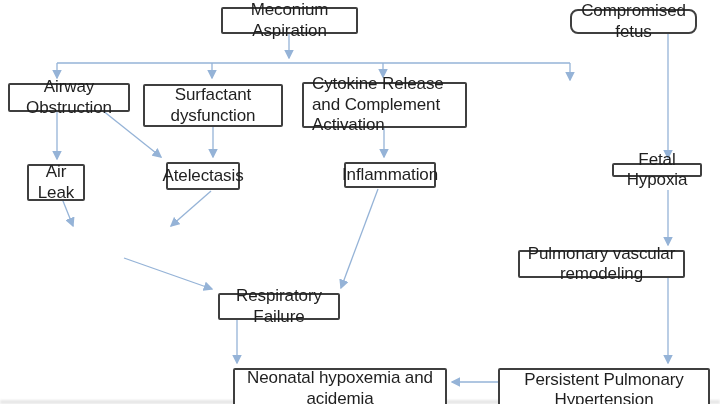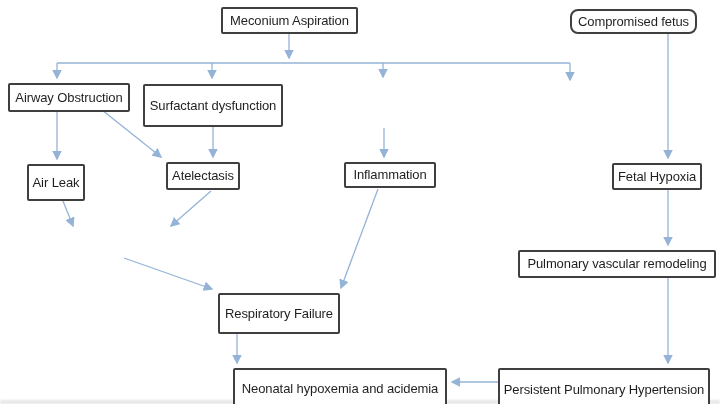--- a/index.html
+++ b/index.html
@@ -20,41 +20,41 @@
   .node {
     position: absolute;
     box-sizing: border-box;
     background: #ffffff;
     border: 2px solid #3f3f3f;
     border-radius: 2px;
     display: flex;
     align-items: center;
     justify-content: center;
     text-align: center;
-    font-size: 13px;
+    font-size: 17px;
     line-height: 1.2;
     color: #1f1f1f;
     letter-spacing: -0.1px;
     z-index: 2;
   }
   
   .n-meconium        { left:221px; top:7px;   width:137px; height:27px; }
   .n-compromised     { left:570px; top:9px;   width:127px; height:25px;border-radius:8px; }
   .n-airway          { left:8px;   top:83px;  width:122px; height:29px; }
   .n-surfactant      { left:143px; top:84px;  width:140px; height:43px; }
   .n-cytokine        { left:302px; top:82px;  width:165px; height:46px;
                        justify-content:flex-start; text-align:left; padding-left:8px; }
   .n-vasoconstrict   { left:485px; top:85px;  width:173px; height:25px; }
   .n-airleak         { left:27px;  top:164px; width:58px;  height:37px; }
   .n-atelectasis     { left:166px; top:162px; width:74px;  height:28px; }
   .n-inflammation    { left:336px; top:162px; width:92px;  height:26px;margin-left:8px; }
-  .n-fetalhypoxia    { left:612px; top:163px; width:90px;  height:27px; }
+  .n-fetalhypoxia    { left:612px; top:163px; width:90px;  height:14px; }
   .n-vq              { left:78px;  top:232px; width:90px;  height:26px; }
-  .n-remodeling      { left:518px; top:250px; width:198px; height:28px; }
-  .n-respfailure     { left:218px; top:293px; width:122px; height:41px; }
+  .n-remodeling      { left:518px; top:250px; width:167px; height:28px; }
+  .n-respfailure     { left:218px; top:293px; width:122px; height:27px; }
   .n-neonatal        { left:233px; top:368px; width:214px; height:41px; }
   .n-pphn            { left:498px; top:368px; width:212px; height:44px; }
   .bottom-shade {
     position: absolute;
     left: 0; bottom: 0;
     width: 720px; height: 4px;
     background: #e0e0e0;
     opacity: 0.75;
     filter: blur(1px);
     z-index: 0;
@@ -98,20 +98,21 @@
   </svg>
 
   <div class="node n-meconium">Meconium Aspiration</div>
 
   <div class="node n-compromised">Compromised fetus</div>
 
   <div class="node n-airway">Airway Obstruction</div>
 
   <div class="node n-surfactant">Surfactant dysfunction</div>
 
+  <div class="node n-cytokine">Cytokine Release and Complement Activation</div>
 
 
   <div class="node n-airleak">Air Leak</div>
 
   <div class="node n-atelectasis">Atelectasis</div>
 
   <div class="node n-inflammation">Inflammation</div>
 
   <div class="node n-fetalhypoxia">Fetal Hypoxia</div>
 

